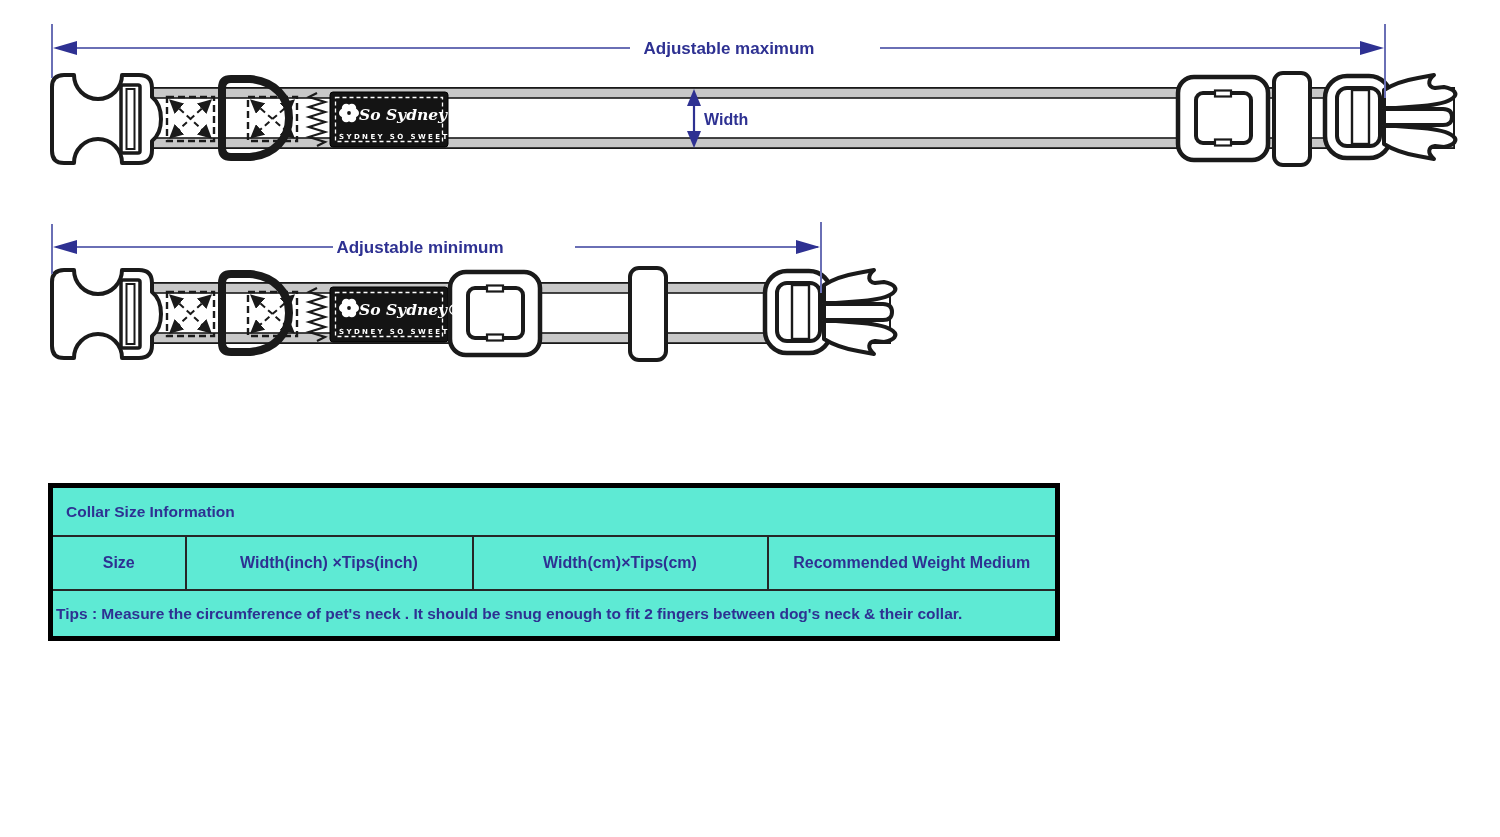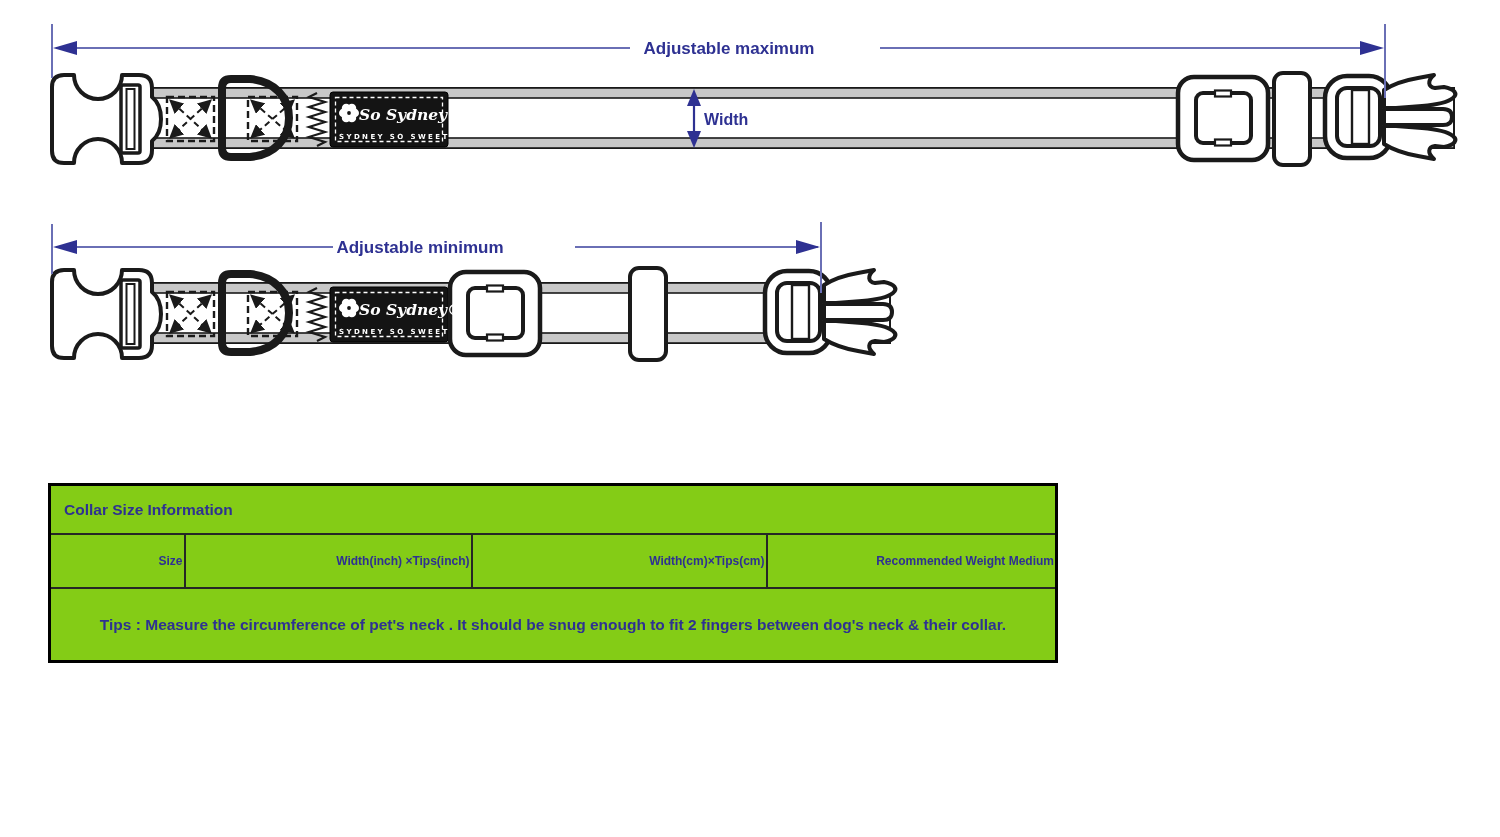--- a/index.html
+++ b/index.html
@@ -5,27 +5,27 @@
   html,body{margin:0;padding:0;background:#fff;}
   .stage{position:relative;width:1500px;height:837px;background:#fff;overflow:hidden;
          font-family:"Liberation Sans",sans-serif;}
   svg text{user-select:none;}
   .ann   {font-family:"Liberation Sans",sans-serif;font-weight:bold;font-size:17px;fill:#2e3192;}
   .ann2  {font-family:"Liberation Sans",sans-serif;font-weight:bold;font-size:16px;fill:#2e3192;}
   .brand-name{font-family:"DejaVu Serif",serif;font-style:italic;font-weight:bold;font-size:15.5px;fill:#ffffff;}
   .brand-tag {font-family:"DejaVu Sans",sans-serif;font-weight:bold;font-size:7px;fill:#ffffff;letter-spacing:2.4px;}
 
   table.size-table{position:absolute;left:48px;top:483px;width:1007px;border-collapse:collapse;
-         table-layout:fixed;background:#84cc16;color:#2e3192;font-weight:bold;
-         font-family:"Liberation Sans",sans-serif;border:3px solid #000000;}
+         table-layout:fixed;background:#5eead4;color:#2e3192;font-weight:bold;
+         font-family:"Liberation Sans",sans-serif;border:5px solid #000000;}
   table.size-table td, table.size-table th{border:2.4px solid #262626;overflow:hidden;}
   .t-title{height:45px;text-align:left;padding-left:13px;font-size:15.5px;}
-  .t-head th{height:50px;font-size:12px;text-align:right;}
+  .t-head th{height:50px;font-size:16px;text-align:center;}
   .t-row td{height:48px;font-size:15px;text-align:center;}
-  .t-tips{height:45px;text-align:center;padding:13px 3px;font-size:15.5px;}
+  .t-tips{height:45px;text-align:left;padding:0 3px;font-size:15.5px;}
 </style>
 </head>
 <body>
 
 <div class="stage">
 
   <svg width="1500" height="460" viewBox="0 0 1500 460">
     <defs>
       <marker id="sa" markerWidth="7" markerHeight="7" refX="5" refY="3.5" orient="auto-start-reverse">
         <path d="M0,0 L7,3.5 L0,7 Z" fill="#1a1a1a"></path>

